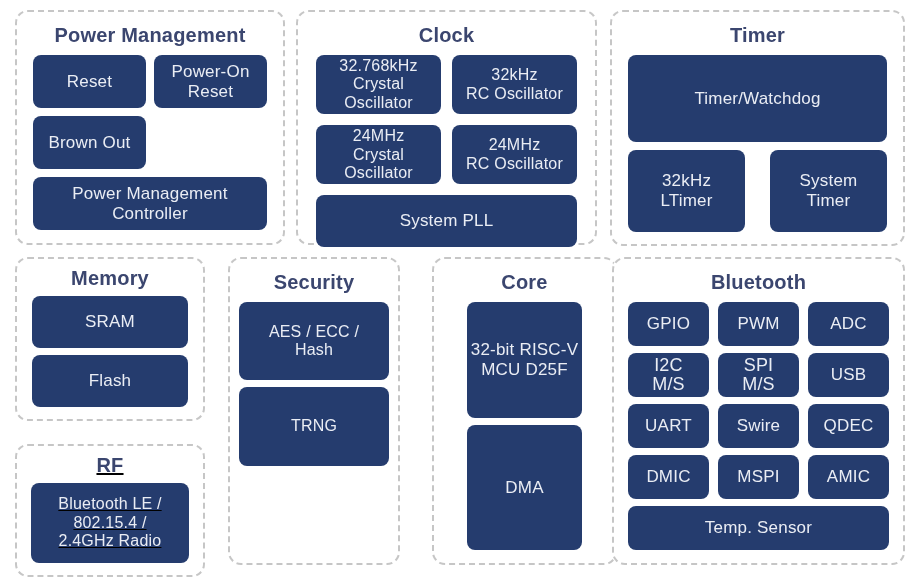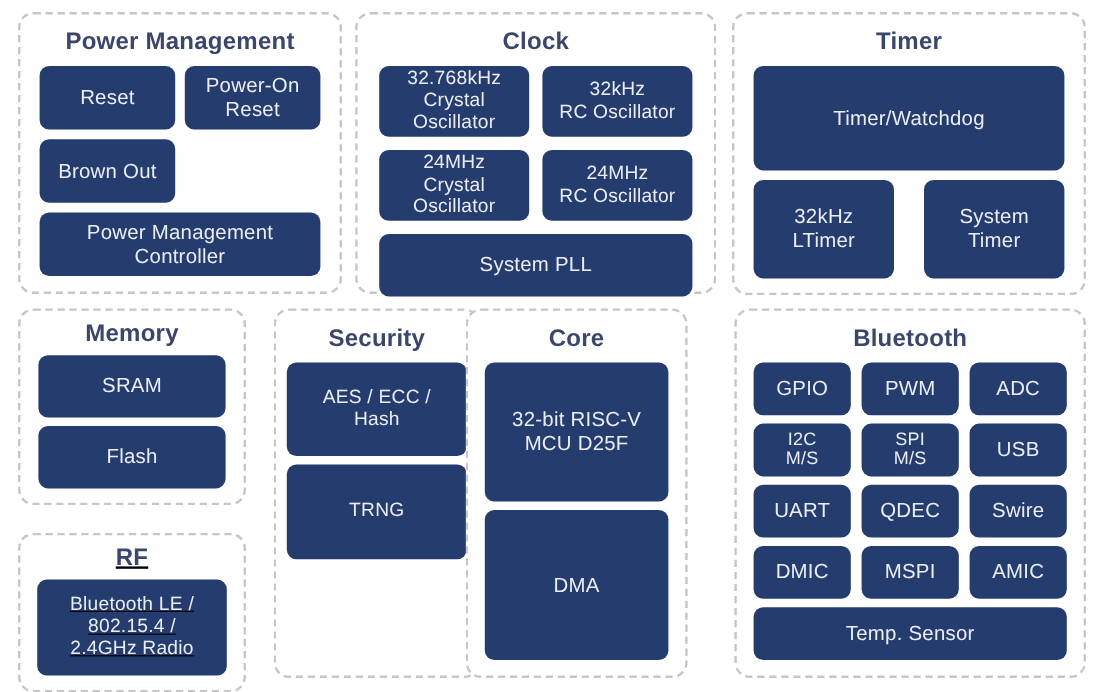--- a/index.html
+++ b/index.html
@@ -16,32 +16,32 @@
     padding:12px 0 6px;letter-spacing:.2px;flex:0 0 auto;
   }
   .section-body{flex:1;display:grid;box-sizing:border-box;}
   .block{
     background:#253c6e;border-radius:8px;color:#eaedf4;
     display:flex;align-items:center;justify-content:center;text-align:center;
     white-space:pre-line;font-size:17px;line-height:1.15;letter-spacing:.2px;
     padding:2px 4px;box-sizing:border-box;
   }
   .block.sm{font-size:16px;}
-  .block.xs{font-size:15px;line-height:1.08;}
+  .block.xs{font-size:18px;line-height:1.08;}
   .span2{grid-column:span 2;}
   .span3{grid-column:span 3;}
 
   
   .sec-power      {left:15px; top:10px;  width:270px;height:235px;}
   .sec-clock      {left:296px;top:10px;  width:301px;height:235px;}
   .sec-timer      {left:610px;top:10px;  width:295px;height:236px;}
   .sec-memory     {left:15px; top:257px; width:190px;height:164px;}
   .sec-rf         {left:15px; top:444px; width:190px;height:133px;text-decoration:underline;}
   .sec-security   {left:228px;top:257px; width:172px;height:308px;}
-  .sec-core       {left:388px;top:257px; width:185px;height:308px;}
+  .sec-core       {left:432px;top:257px; width:185px;height:308px;align-items:center;}
   .sec-interfaces {left:612px;top:257px; width:293px;height:308px;}
 
   
   .sec-power .section-body{grid-template-columns:1fr 1fr;grid-template-rows:1fr 1fr 1fr;gap:8px;padding:2px 16px 13px;}
   .sec-clock .section-body{grid-template-columns:1fr 1fr;grid-template-rows:1.15fr 1.15fr 1fr;gap:11px;padding:2px 18px 12px;}
   .sec-timer .section-body{grid-template-columns:1fr 1fr;grid-template-rows:1.05fr 1fr;gap:8px 25px;padding:2px 16px 12px;}
   .sec-memory .section-body{grid-template-columns:1fr;grid-template-rows:1fr 1fr;gap:7px;padding:0 15px 12px;}
   .sec-memory .section-title,.sec-rf .section-title{padding-top:8px;}
   .sec-rf .section-body{grid-template-columns:1fr;grid-template-rows:1fr;padding:0 14px 12px;}
   .sec-security .section-body{grid-template-columns:1fr;grid-template-rows:1fr 1fr 1fr;gap:7px;padding:2px 9px 12px;}
@@ -133,22 +133,22 @@
     <div class="section-body">
       <div class="block">GPIO</div>
       <div class="block">PWM</div>
       <div class="block">ADC</div>
       <div class="block xs">I2C
 M/S</div>
       <div class="block xs">SPI
 M/S</div>
       <div class="block">USB</div>
       <div class="block">UART</div>
+      <div class="block">Swire</div>
       <div class="block">QDEC</div>
-      <div class="block">Swire</div>
       <div class="block">DMIC</div>
       <div class="block">MSPI</div>
       <div class="block">AMIC</div>
       <div class="block span3">Temp. Sensor</div>
     </div>
   </div>
 
 </div>
 
 </body></html>

